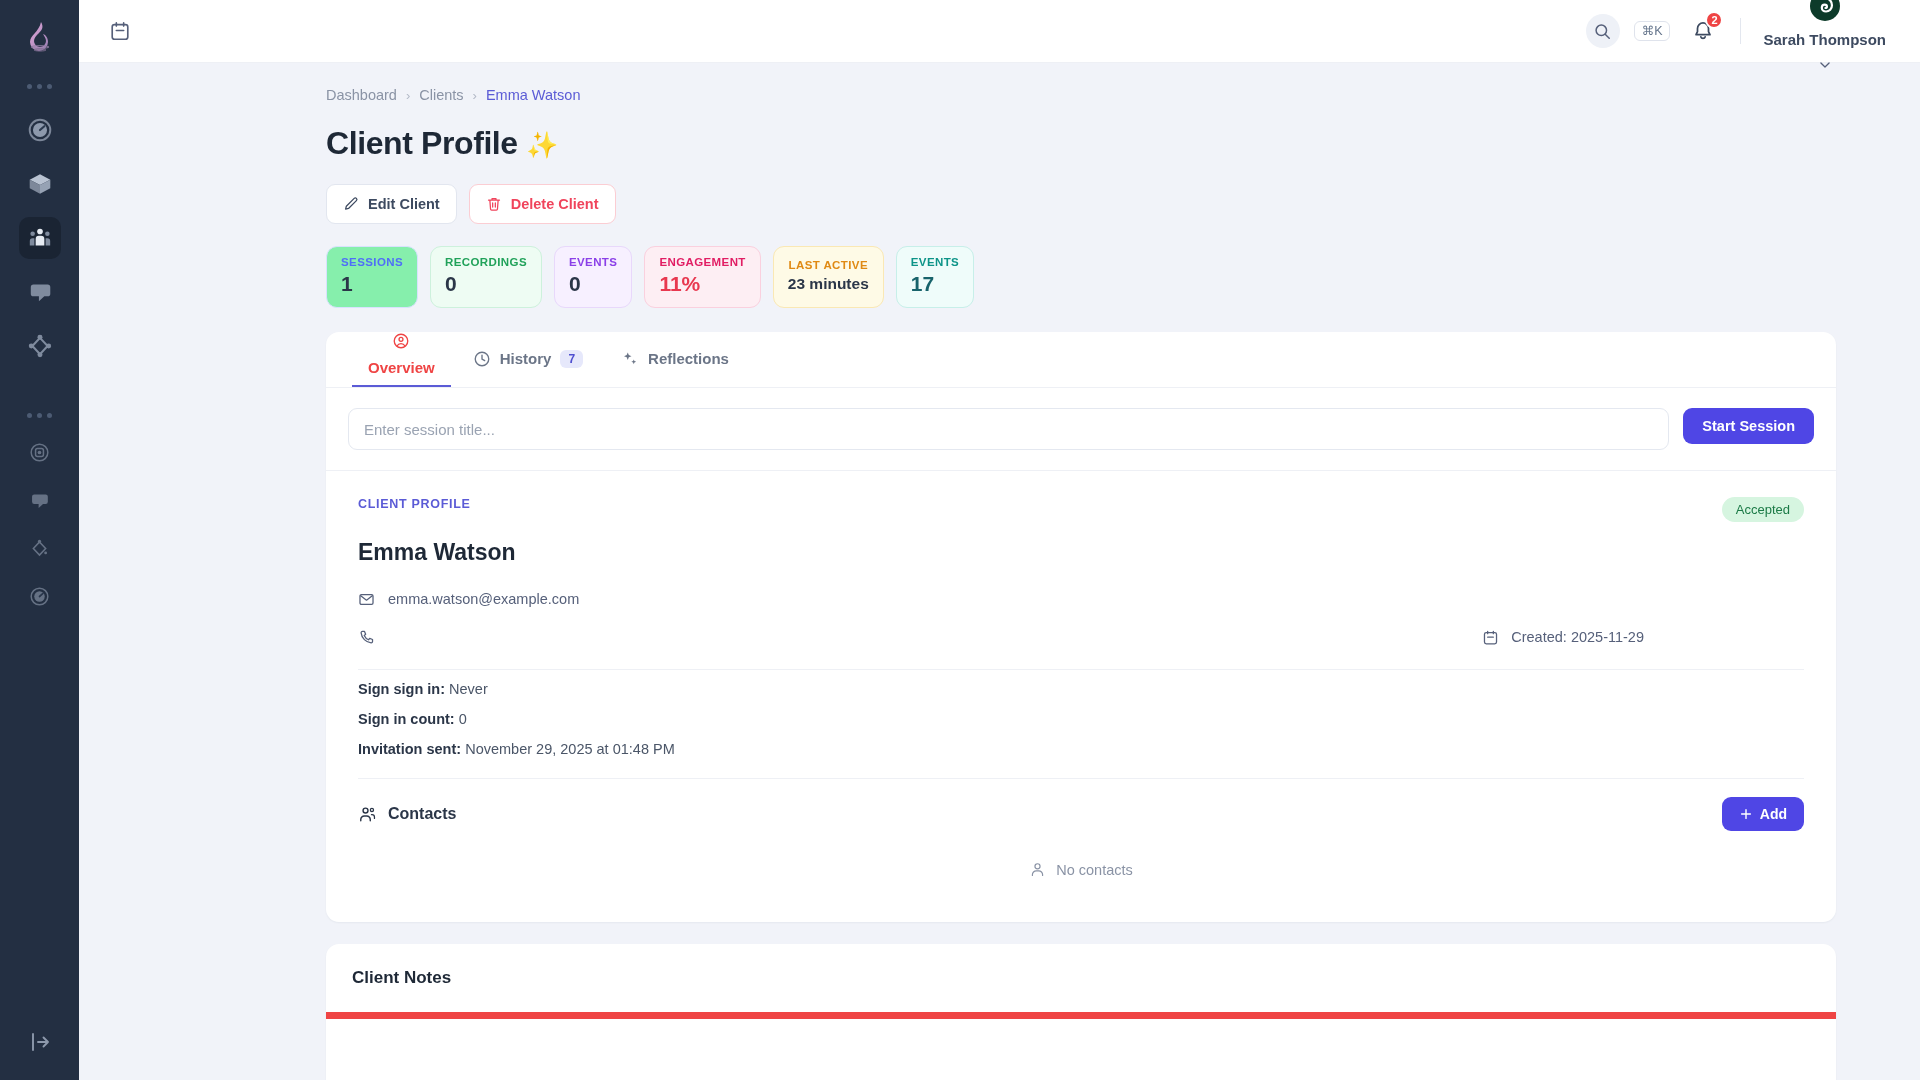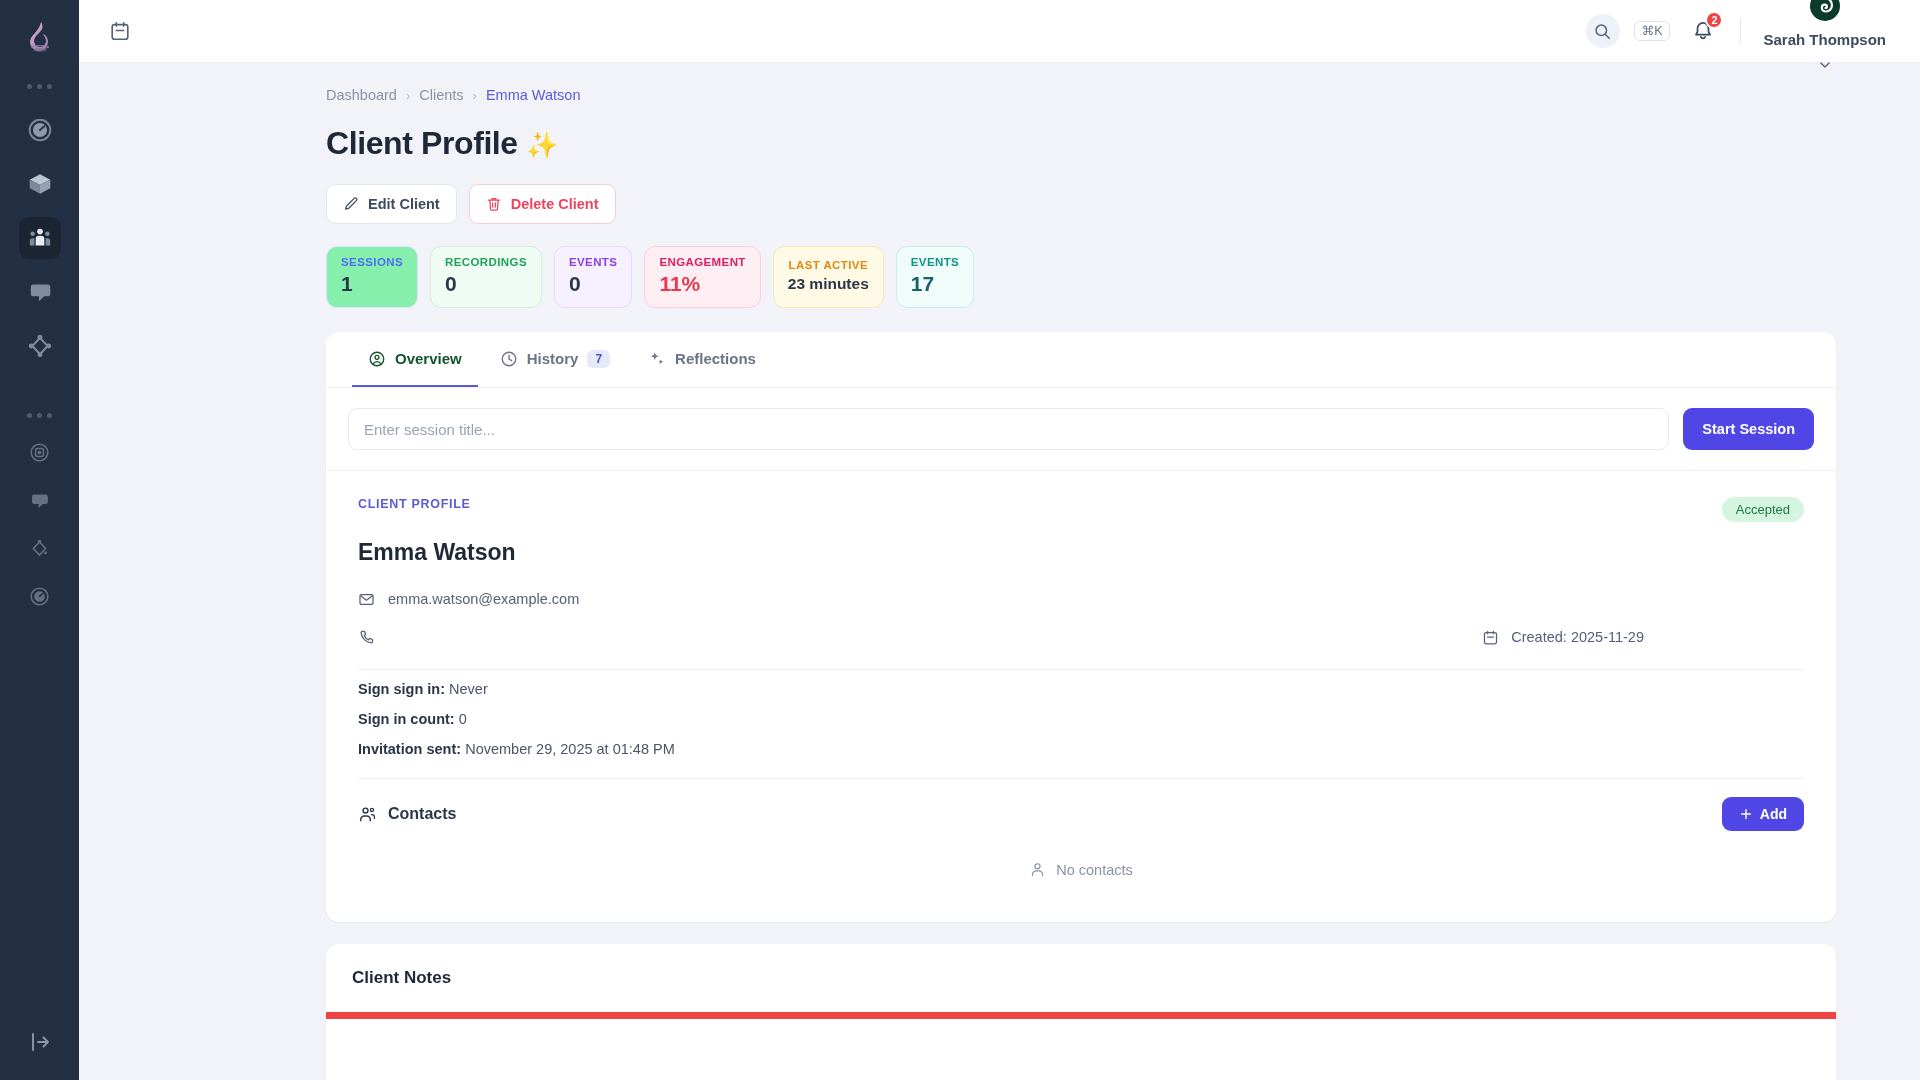--- a/index.html
+++ b/index.html
@@ -105,33 +105,33 @@
   .mvalue.sm { font-size: 15.5px; }
 
   
   .panel { background: #fff; border-radius: 13px; margin-top: 24px;
     box-shadow: 0 1px 2px rgba(22,34,51,.05); }
   .tabs { display: flex; gap: 6px; padding: 0 26px; border-bottom: 1px solid #eef0f5;
     height: 56px; align-items: stretch; }
   .tab { display: flex; align-items: center; gap: 9px; padding: 0 16px;
     font-size: 15px; color: #6b7587; cursor: pointer; font-weight: bold;
     border-bottom: 2.5px solid transparent; }
-  .tab.active { color: #14532d; border-bottom-color: #5b5bd6; }
+  .tab.active { color: #ef4444; border-bottom-color: #5b5bd6; flex-direction: column; }
   .tab-badge { background: #e6e8fb; color: #4f4fd0; font-size: 12px;
     border-radius: 6px; padding: 2px 8px; font-weight: bold; }
 
   .sessionbar { padding: 20px 22px; display: flex; gap: 14px; align-items: flex-start; }
   .sess-input {
     flex: 1; height: 42px; border: 1px solid #e4e8f0; border-radius: 9px;
     padding: 0 15px; font-size: 15px; color: #2b3648; outline: none;
     font-family: "Liberation Sans", sans-serif; background:#fff;
   }
   .sess-input::placeholder { color: #9aa3b2; }
   .btn-primary {
-    height: 42px; padding: 0 19px; border-radius: 9px; border: none;
+    height: 36px; padding: 0 19px; border-radius: 9px; border: none;
     background: #4f46e5; color: #fff; font-size: 14.5px; font-weight: bold;
     cursor: pointer; font-family: "Liberation Sans", sans-serif;
   }
 
   .profile-card { border-top: 1px solid #eef0f5; padding: 26px 32px 18px 32px; }
   .pc-head { display: flex; justify-content: space-between; align-items: flex-start; }
   .pc-kicker { color: #5b5bd6; font-size: 12.5px; font-weight: bold; letter-spacing: .7px; }
   .badge-accepted { background: #d6f5e0; color: #1b7a46; font-size: 13px;
     border-radius: 20px; padding: 5px 14px; }
   .pc-name { font-size: 23px; font-weight: bold; color: #1e2836; margin-top: 17px; }

